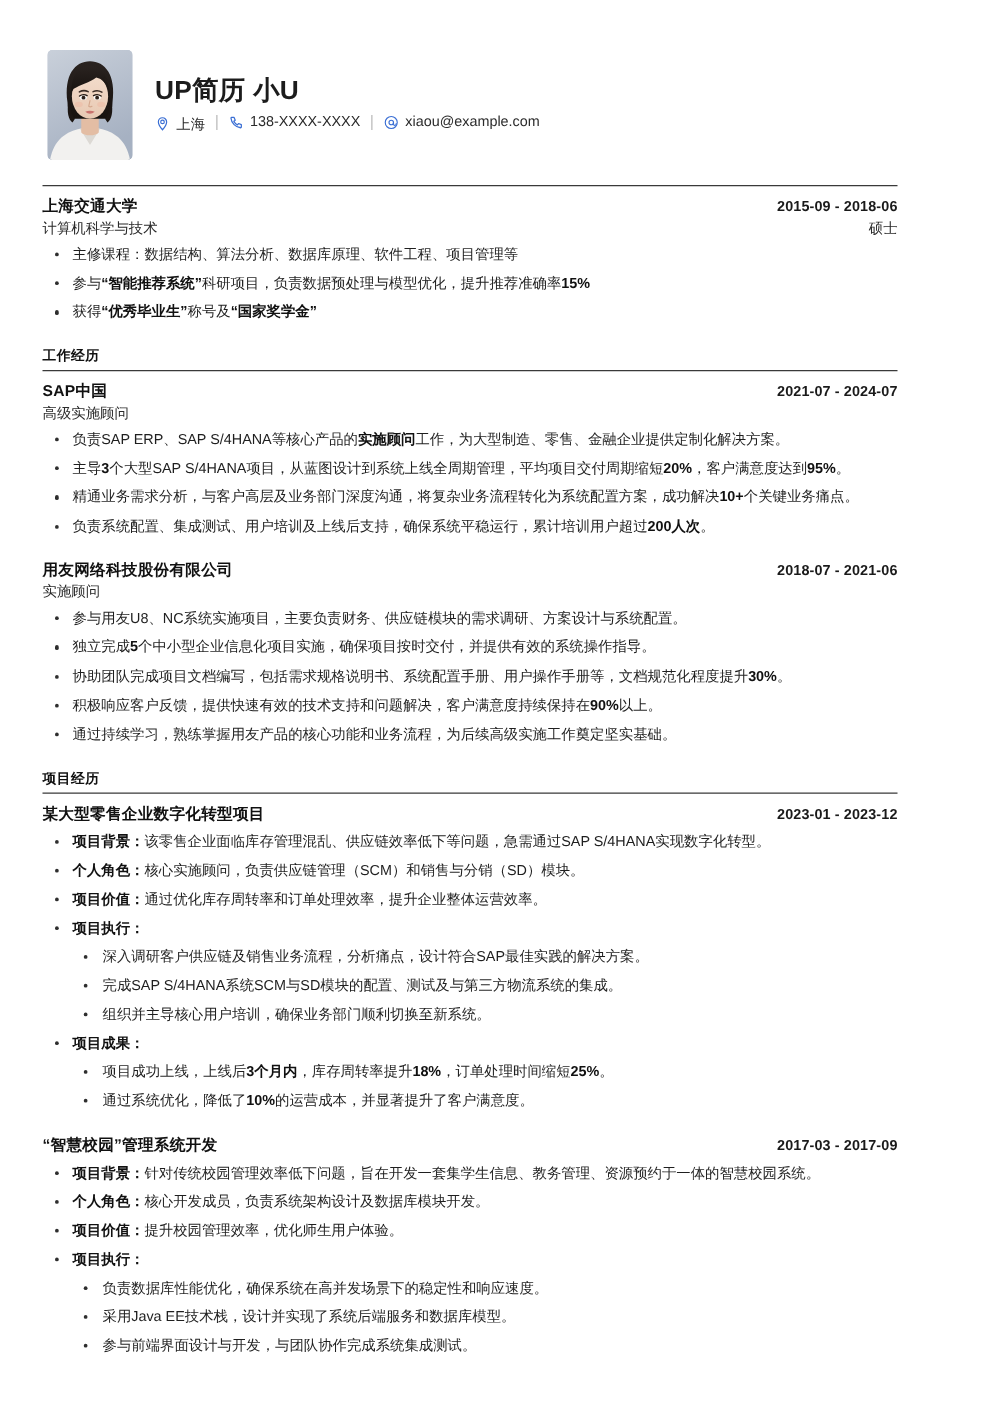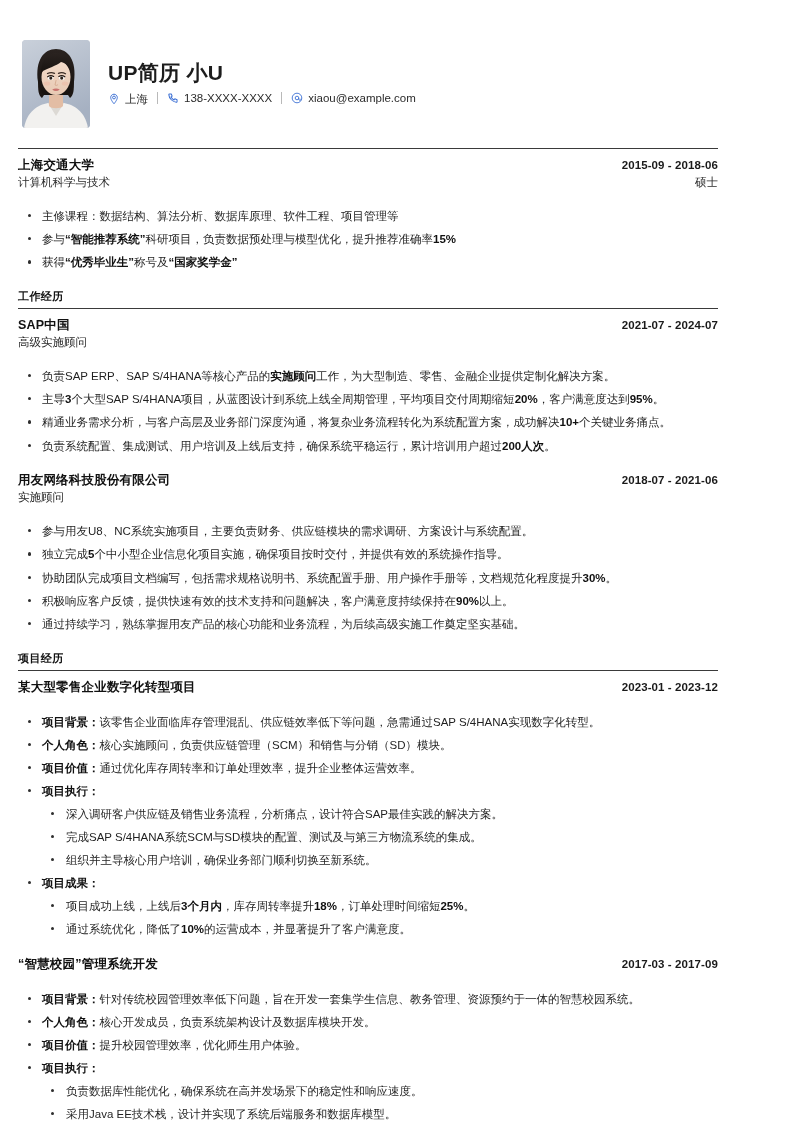--- a/index.html
+++ b/index.html
@@ -14,21 +14,21 @@
     font-family: "Liberation Sans", "DejaVu Sans", sans-serif;
     color: #1a1a1a;
     font-size: 11px;
     -webkit-font-smoothing: antialiased;
   }
 
   .page {
     width: 740px;
     height: 1130px;
     background: #ffffff;
-    padding: 40px 22px 18px 18px;
+    padding: 40px 22px 18px 34px;
     position: relative;
     overflow: hidden;
   }
 
   
   .header {
     display: flex;
     align-items: center;
     gap: 18px;
     padding: 0 0 4px 4px;
@@ -132,21 +132,21 @@
   }
   .entry-degree {
     font-size: 11.5px;
     color: #2a2a2a;
     white-space: nowrap;
   }
 
   
   ul.bullets {
     list-style: none;
-    margin-top: 18px;
+    margin-top: 6px;
   }
   ul.bullets > li {
     position: relative;
     padding-left: 24px;
     font-size: 11.5px;
     line-height: 1.45;
     color: #1f1f1f;
     margin-bottom: 6.5px;
   }
   ul.bullets > li:last-child { margin-bottom: 0; }

